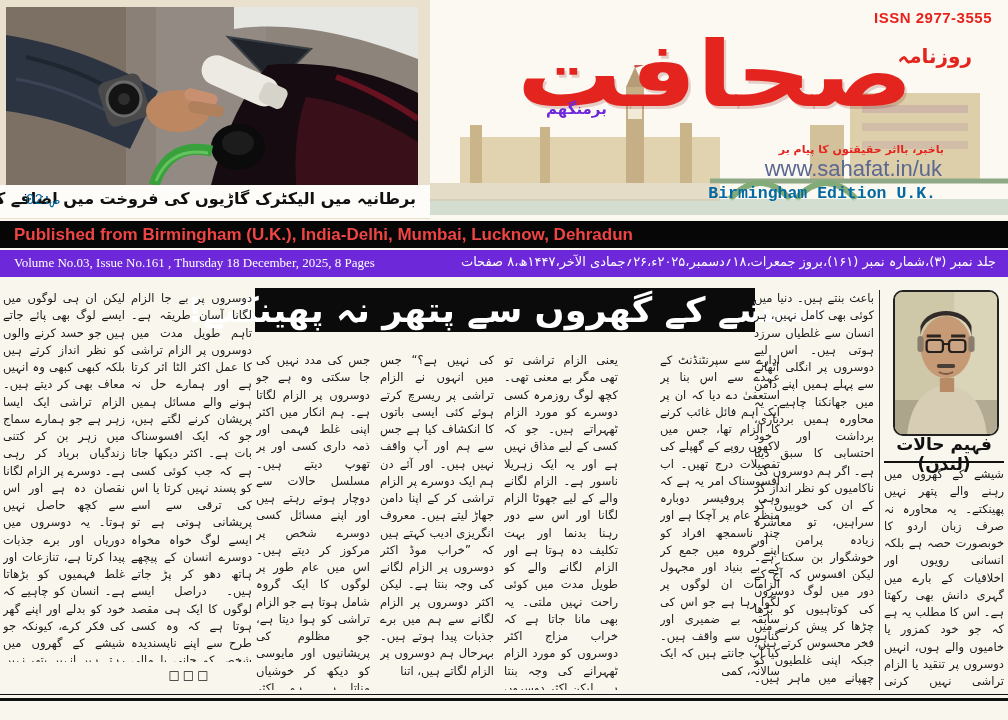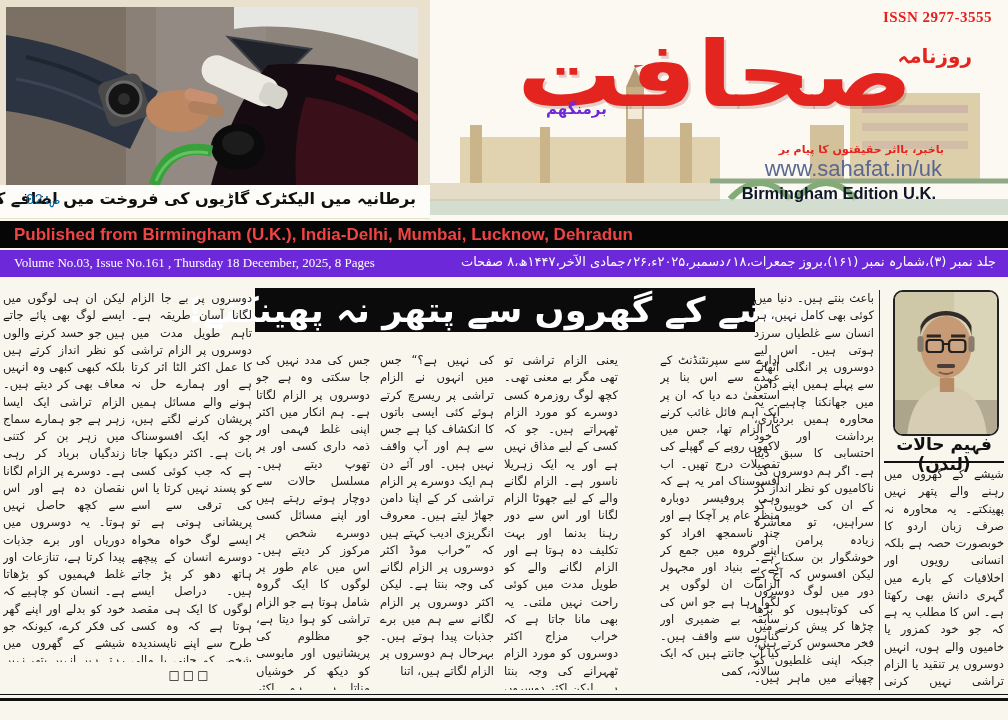--- a/index.html
+++ b/index.html
@@ -8,31 +8,31 @@
   
   .top-bg{position:absolute;left:0;top:0;width:1008px;height:219px;background:#e9e1ce;}
   .photo-frame{position:absolute;left:6px;top:7px;width:412px;height:178px;overflow:hidden;}
   .photo-frame svg{display:block;width:100%;height:100%;}
   .caption-strip{position:absolute;left:0;top:185px;width:430px;height:33px;background:#fdfcf8;}
   .caption{position:absolute;right:14px;top:4px;font-size:16px;font-weight:bold;direction:rtl;color:#101010;white-space:nowrap;}
   .page-ref{position:absolute;left:26px;top:6px;font-size:14px;color:#0369a1;direction:rtl;font-family:Liberation Mono, monospace;}
   .masthead{position:absolute;left:430px;top:0;width:578px;height:219px;background:#fbf9f2;overflow:hidden;}
   .skyline{position:absolute;left:0;bottom:4px;width:578px;height:150px;opacity:.85;}
   .issn{position:absolute;top:9px;right:16px;color:#e8211d;font-weight:bold;font-size:15px;
-        font-family:Liberation Serif, serif;letter-spacing:.5px;z-index:3;}
+        font-family:Liberation Sans, sans-serif;letter-spacing:.5px;z-index:3;}
   .daily{position:absolute;top:44px;right:36px;color:#e4251f;font-size:20px;font-weight:bold;direction:rtl;z-index:3;}
   .mast-title{position:absolute;top:18px;left:50px;width:470px;text-align:center;color:#e4251f;
         font-size:86px;font-weight:bold;line-height:112px;direction:rtl;z-index:2;
         transform:scale(1.22,1.06);text-shadow:2px 3px 0 rgba(130,10,5,.18);}
   .city{position:absolute;top:100px;left:116px;color:#6d28d9;font-size:15px;font-weight:bold;direction:rtl;z-index:3;}
   .tagline{position:absolute;top:143px;right:64px;color:#e4251f;font-size:11px;font-weight:bold;direction:rtl;z-index:3;}
   .url{position:absolute;top:156px;right:66px;color:#5a6790;font-size:22px;z-index:3;
         font-family:"Liberation Sans",sans-serif;}
-  .edition{position:absolute;top:184px;right:72px;color:#0f172a;font-size:16.5px;font-weight:bold;z-index:3;
-        font-family:Liberation Sans, sans-serif;}
+  .edition{position:absolute;top:184px;right:72px;color:#0369a1;font-size:16.5px;font-weight:bold;z-index:3;
+        font-family:Liberation Mono, monospace;}
   
   .pub-banner{position:absolute;top:221px;left:0;width:1008px;height:27px;background:#060606;color:#ef4444;
         font-family:"Liberation Sans",sans-serif;font-weight:bold;font-size:17px;line-height:27px;
         padding-left:14px;box-sizing:border-box;white-space:nowrap;}
   .issue-banner{position:absolute;top:250px;left:0;width:1008px;height:27px;background:#6d28d9;color:#fff;}
   .issue-left{position:absolute;left:14px;top:5px;font-family:"Liberation Serif",serif;font-size:13px;white-space:nowrap;}
   .issue-right{position:absolute;right:12px;top:4px;font-size:13px;direction:rtl;font-weight:normal;white-space:nowrap;}
   
   .headline-banner{position:absolute;left:255px;top:288px;width:500px;height:44px;background:#0b0b0b;
         display:flex;align-items:center;justify-content:center;}

